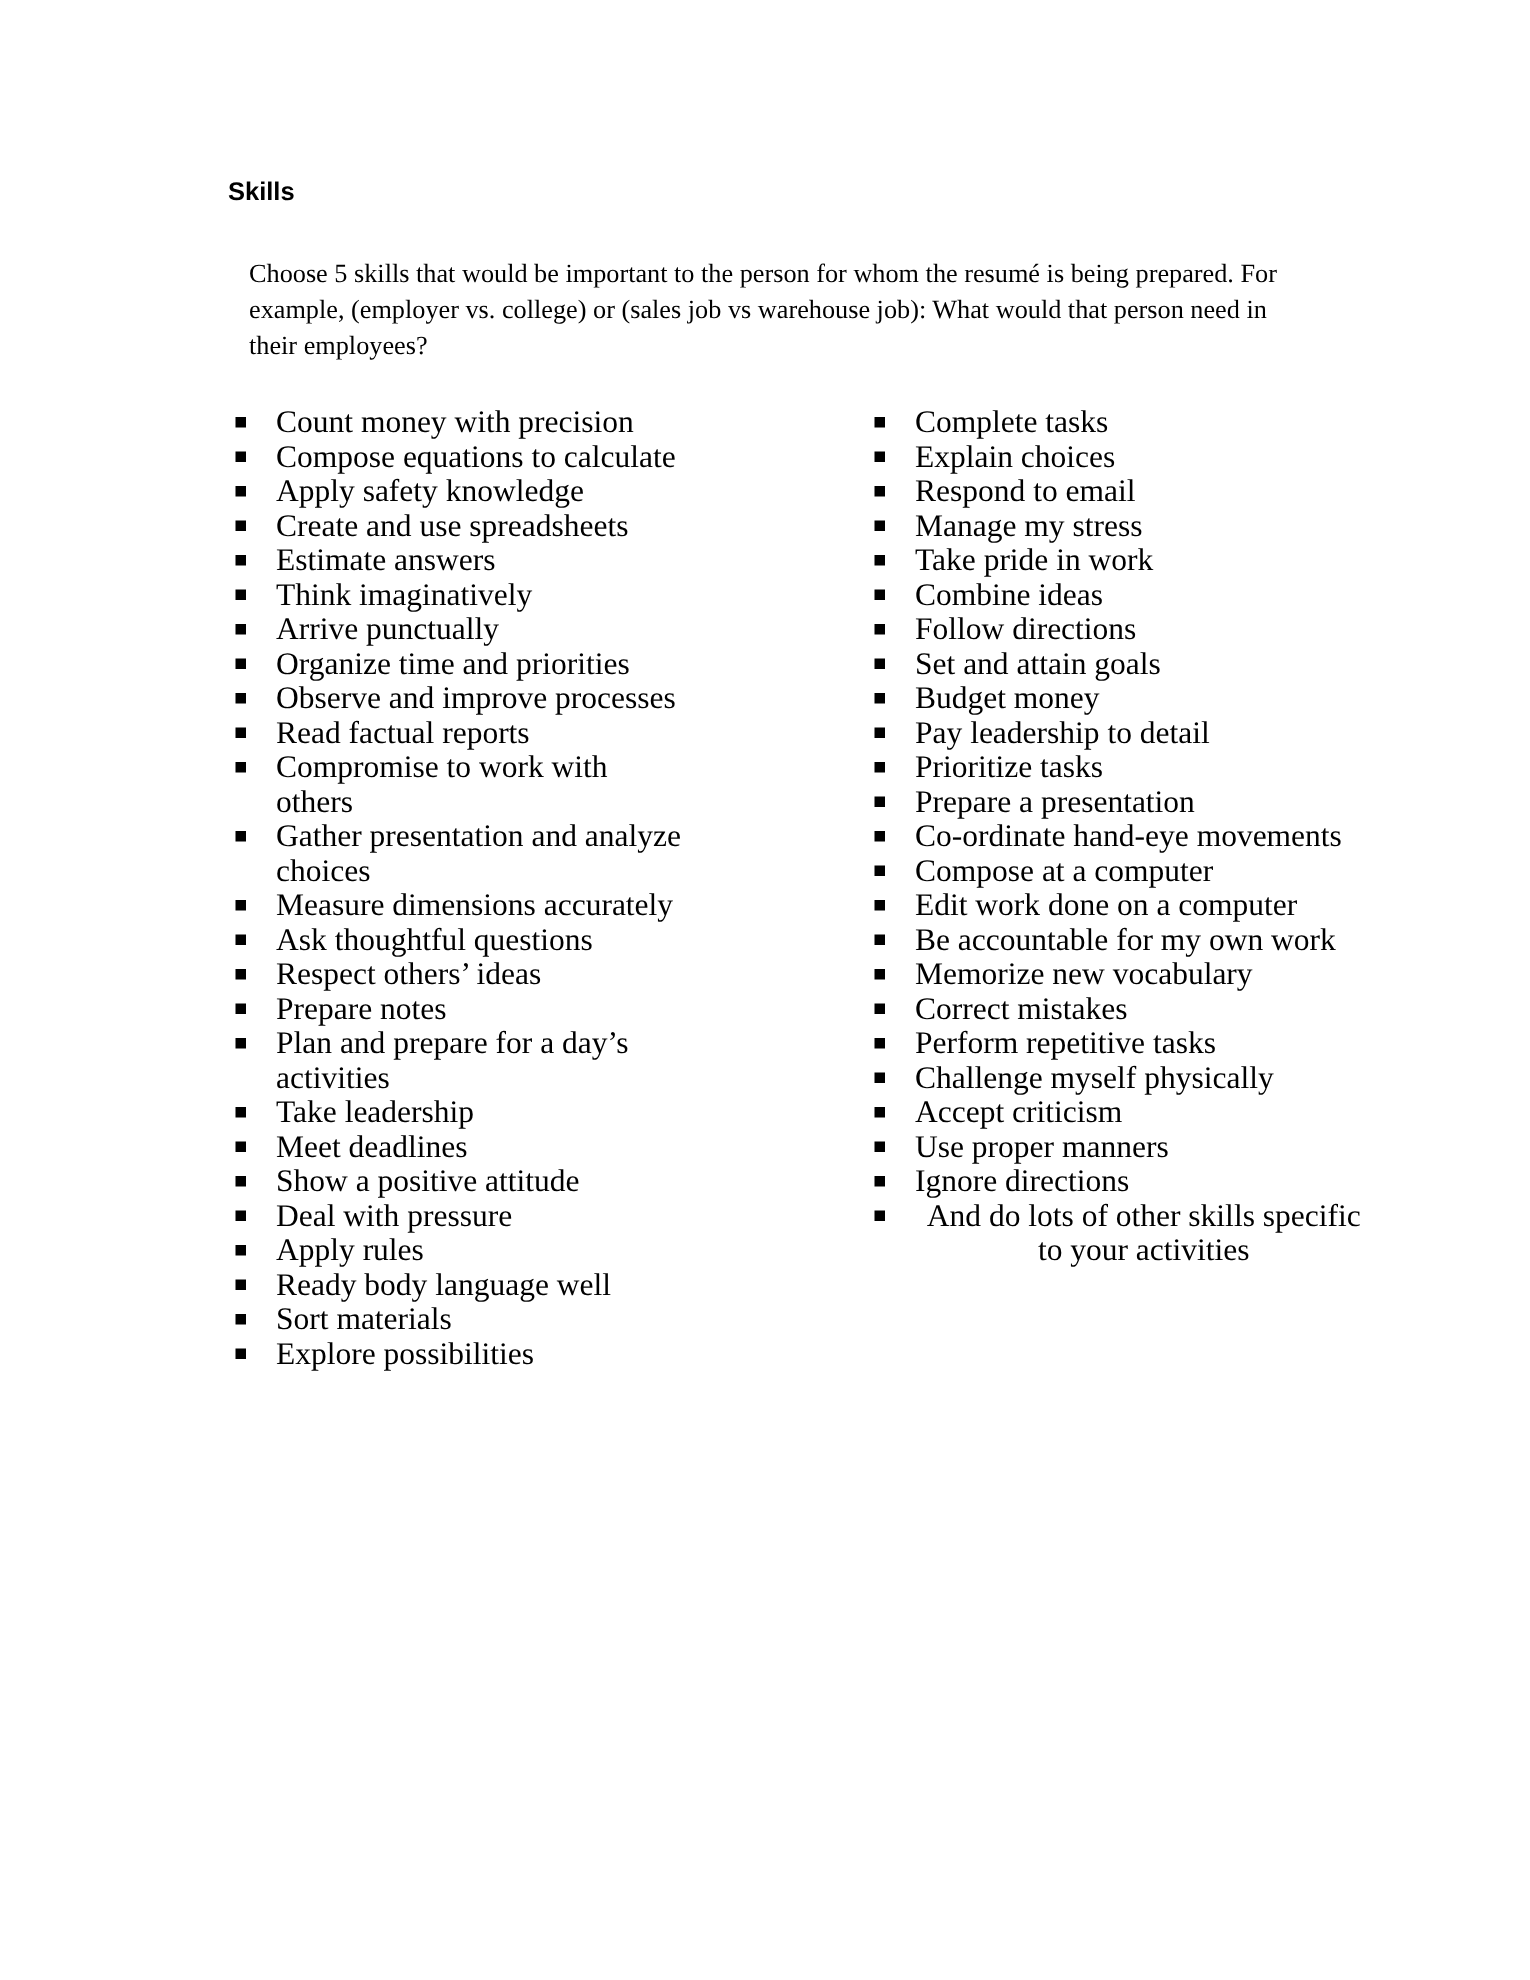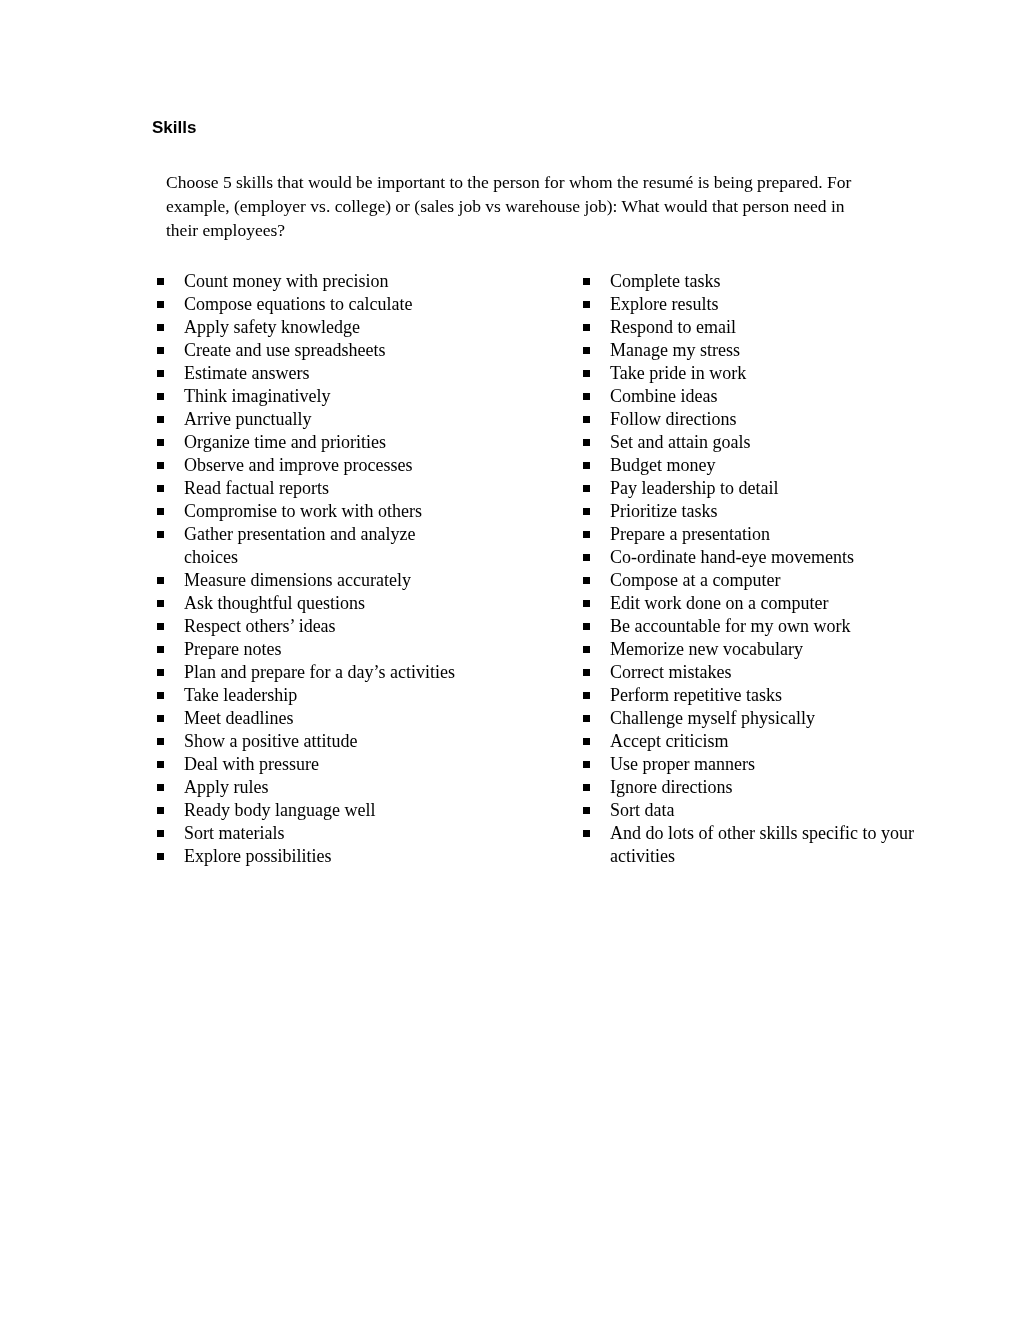--- a/index.html
+++ b/index.html
@@ -36,36 +36,36 @@
   ul.col {
     list-style: none;
     margin: 0;
     padding: 0;
   }
   .col-left  { width: 426px; flex: 0 0 426px; }
   .col-right { width: 360px; flex: 0 0 360px; }
   li.skill {
     display: flex;
     align-items: flex-start;
-    font-size: 18px;
+    font-size: 21px;
     line-height: 23px;
   }
   .bullet {
     flex: 0 0 auto;
     width: 7px;
     height: 7px;
     background: #000000;
     margin: 8px 0 0 5px;
   }
   .text {
     margin-left: 20px;
     display: inline-block;
   }
   .col-left  .text { max-width: 272px; }
-  .col-right .text { max-width: 305px; }
+  .col-right .text { max-width: 305px; text-align: center; }
 </style>
 </head>
 <body>
 
 <div class="page">
 
   <h1 class="heading">Skills</h1>
 
   <p class="intro">Choose 5 skills that would be important to the person for whom the resumé is being prepared.  For example, (employer vs. college) or (sales job vs warehouse job): What would that person need in their employees?</p>
 
@@ -201,21 +201,21 @@
 
     <ul class="col col-right">
 
         <li class="skill">
           <span class="bullet"></span>
           <span class="text">Complete tasks</span>
         </li>
 
         <li class="skill">
           <span class="bullet"></span>
-          <span class="text">Explore results</span>
+          <span class="text">Explain choices</span>
         </li>
 
         <li class="skill">
           <span class="bullet"></span>
           <span class="text">Respond to email</span>
         </li>
 
         <li class="skill">
           <span class="bullet"></span>
           <span class="text">Manage my stress</span>
@@ -309,24 +309,20 @@
         <li class="skill">
           <span class="bullet"></span>
           <span class="text">Use proper manners</span>
         </li>
 
         <li class="skill">
           <span class="bullet"></span>
           <span class="text">Ignore directions</span>
         </li>
 
-        <li class="skill">
-          <span class="bullet"></span>
-          <span class="text">Sort data</span>
-        </li>
 
 
         <li class="skill">
           <span class="bullet"></span>
           <span class="text">And do lots of other skills specific to your activities</span>
         </li>
       </ul>
 
   </div>
 </div>

